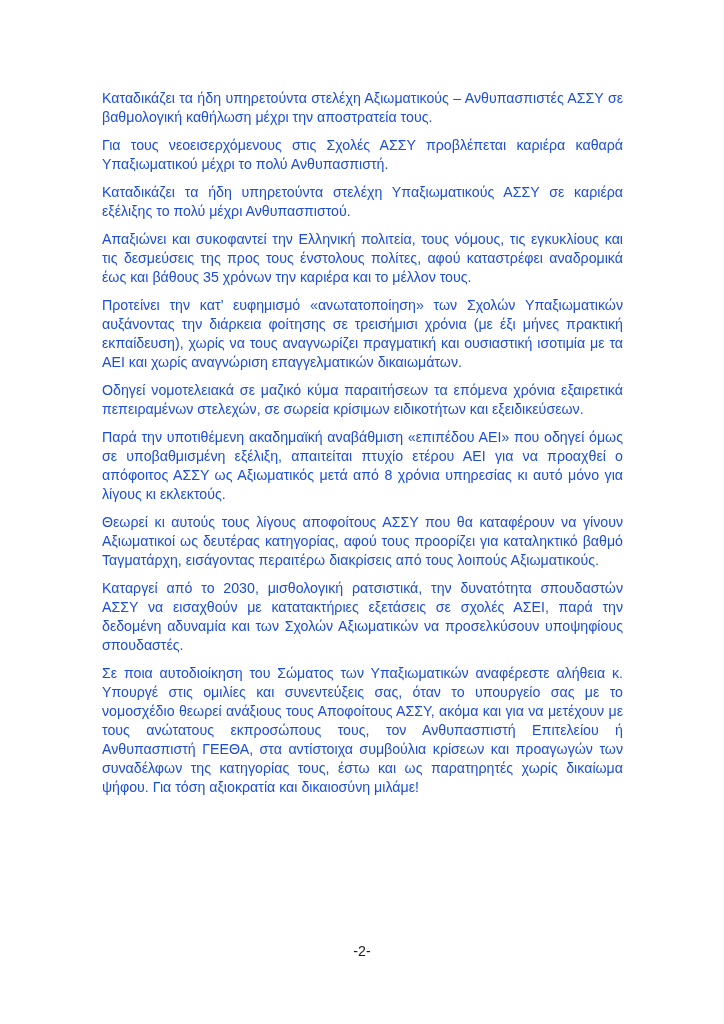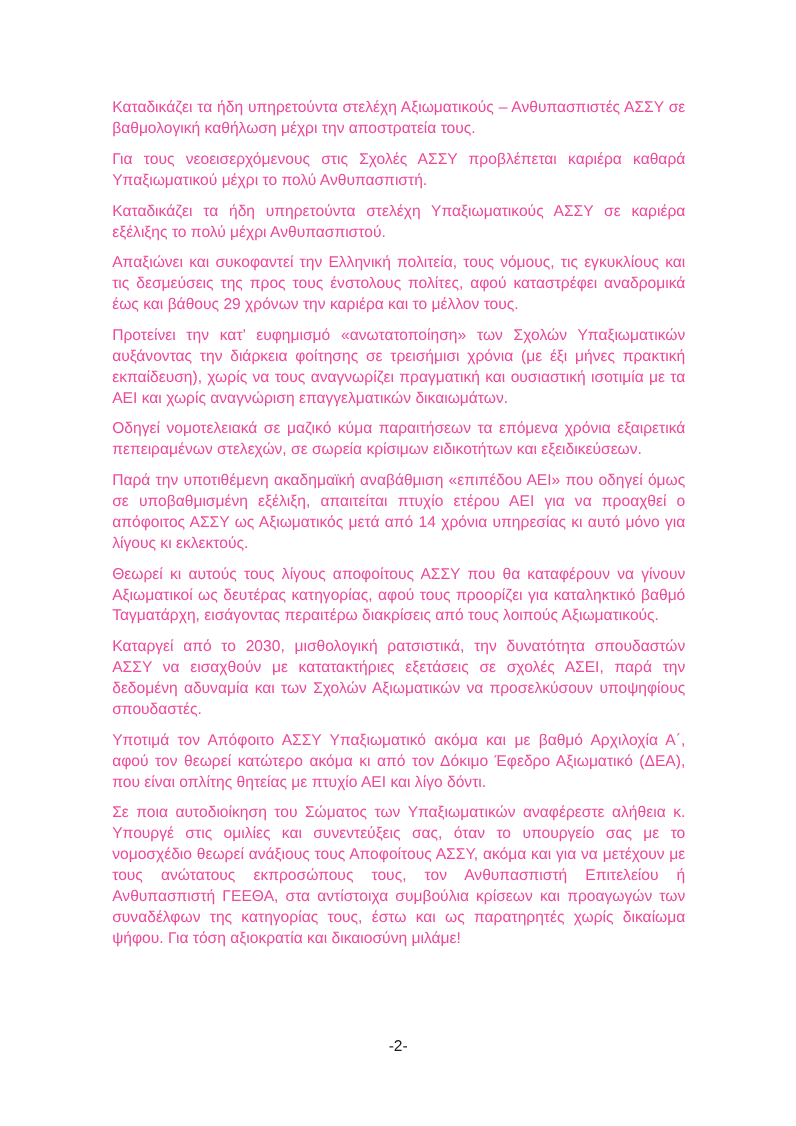--- a/index.html
+++ b/index.html
@@ -14,21 +14,21 @@
       overflow: hidden;
     }
     .page {
       position: absolute;
       left: 102px;
       top: 89px;
       width: 521px;
       font-family: "Liberation Sans", sans-serif;
       font-size: 14.2px;
       line-height: 19px;
-      color: #ec4899;
+      color: #1d4ed8;
     }
     .para {
       margin: 0 0 9px 0;
       text-align: justify;
       text-justify: inter-word;
     }
     .page-number {
       position: absolute;
       left: 0;
       width: 724px;
@@ -39,23 +39,22 @@
       color: #1a1a1a;
     }
   </style>
 </head>
 <body>
 
 <div class="page">
   <p class="para">Καταδικάζει τα ήδη υπηρετούντα στελέχη Αξιωματικούς – Ανθυπασπιστές ΑΣΣΥ σε βαθμολογική καθήλωση μέχρι την αποστρατεία τους.</p>
   <p class="para">Για τους νεοεισερχόμενους στις Σχολές ΑΣΣΥ προβλέπεται καριέρα καθαρά Υπαξιωματικού μέχρι το πολύ Ανθυπασπιστή.</p>
   <p class="para">Καταδικάζει τα ήδη υπηρετούντα στελέχη Υπαξιωματικούς ΑΣΣΥ σε καριέρα εξέλιξης το πολύ μέχρι Ανθυπασπιστού.</p>
-  <p class="para">Απαξιώνει και συκοφαντεί την Ελληνική πολιτεία, τους νόμους, τις εγκυκλίους και τις δεσμεύσεις της προς τους ένστολους πολίτες, αφού καταστρέφει αναδρομικά έως και βάθους 29 χρόνων την καριέρα και το μέλλον τους.</p>
+  <p class="para">Απαξιώνει και συκοφαντεί την Ελληνική πολιτεία, τους νόμους, τις εγκυκλίους και τις δεσμεύσεις της προς τους ένστολους πολίτες, αφού καταστρέφει αναδρομικά έως και βάθους 35 χρόνων την καριέρα και το μέλλον τους.</p>
   <p class="para">Προτείνει την κατ’ ευφημισμό «ανωτατοποίηση» των Σχολών Υπαξιωματικών αυξάνοντας την διάρκεια φοίτησης σε τρεισήμισι χρόνια (με έξι μήνες πρακτική εκπαίδευση), χωρίς να τους αναγνωρίζει πραγματική και ουσιαστική ισοτιμία με τα ΑΕΙ και χωρίς αναγνώριση επαγγελματικών δικαιωμάτων.</p>
   <p class="para">Οδηγεί νομοτελειακά σε μαζικό κύμα παραιτήσεων τα επόμενα χρόνια εξαιρετικά πεπειραμένων στελεχών, σε σωρεία κρίσιμων ειδικοτήτων και εξειδικεύσεων.</p>
-  <p class="para">Παρά την υποτιθέμενη ακαδημαϊκή αναβάθμιση «επιπέδου ΑΕΙ» που οδηγεί όμως σε υποβαθμισμένη εξέλιξη, απαιτείται πτυχίο ετέρου ΑΕΙ για να προαχθεί ο απόφοιτος ΑΣΣΥ ως Αξιωματικός μετά από 14 χρόνια υπηρεσίας κι αυτό μόνο για λίγους κι εκλεκτούς.</p>
+  <p class="para">Παρά την υποτιθέμενη ακαδημαϊκή αναβάθμιση «επιπέδου ΑΕΙ» που οδηγεί όμως σε υποβαθμισμένη εξέλιξη, απαιτείται πτυχίο ετέρου ΑΕΙ για να προαχθεί ο απόφοιτος ΑΣΣΥ ως Αξιωματικός μετά από 8 χρόνια υπηρεσίας κι αυτό μόνο για λίγους κι εκλεκτούς.</p>
   <p class="para">Θεωρεί κι αυτούς τους λίγους αποφοίτους ΑΣΣΥ που θα καταφέρουν να γίνουν Αξιωματικοί ως δευτέρας κατηγορίας, αφού τους προορίζει για καταληκτικό βαθμό Ταγματάρχη, εισάγοντας περαιτέρω διακρίσεις από τους λοιπούς Αξιωματικούς.</p>
   <p class="para">Καταργεί από το 2030, μισθολογική ρατσιστικά, την δυνατότητα σπουδαστών ΑΣΣΥ να εισαχθούν με κατατακτήριες εξετάσεις σε σχολές ΑΣΕΙ, παρά την δεδομένη αδυναμία και των Σχολών Αξιωματικών να προσελκύσουν υποψηφίους σπουδαστές.</p>
-  <p class="para">Υποτιμά τον Απόφοιτο ΑΣΣΥ Υπαξιωματικό ακόμα και με βαθμό Αρχιλοχία Α΄, αφού τον θεωρεί κατώτερο ακόμα κι από τον Δόκιμο Έφεδρο Αξιωματικό (ΔΕΑ), που είναι οπλίτης θητείας με πτυχίο ΑΕΙ και λίγο δόντι.</p>
   <p class="para">Σε ποια αυτοδιοίκηση του Σώματος των Υπαξιωματικών αναφέρεστε αλήθεια κ. Υπουργέ στις ομιλίες και συνεντεύξεις σας, όταν το υπουργείο σας με το νομοσχέδιο θεωρεί ανάξιους τους Αποφοίτους ΑΣΣΥ, ακόμα και για να μετέχουν με τους ανώτατους εκπροσώπους τους, τον Ανθυπασπιστή Επιτελείου ή Ανθυπασπιστή  ΓΕΕΘΑ, στα αντίστοιχα συμβούλια κρίσεων και προαγωγών των συναδέλφων της κατηγορίας τους, έστω και ως παρατηρητές χωρίς δικαίωμα ψήφου. Για τόση αξιοκρατία και δικαιοσύνη μιλάμε!</p>
 </div>
 
 <div class="page-number">-2-</div>
 
 </body></html>

